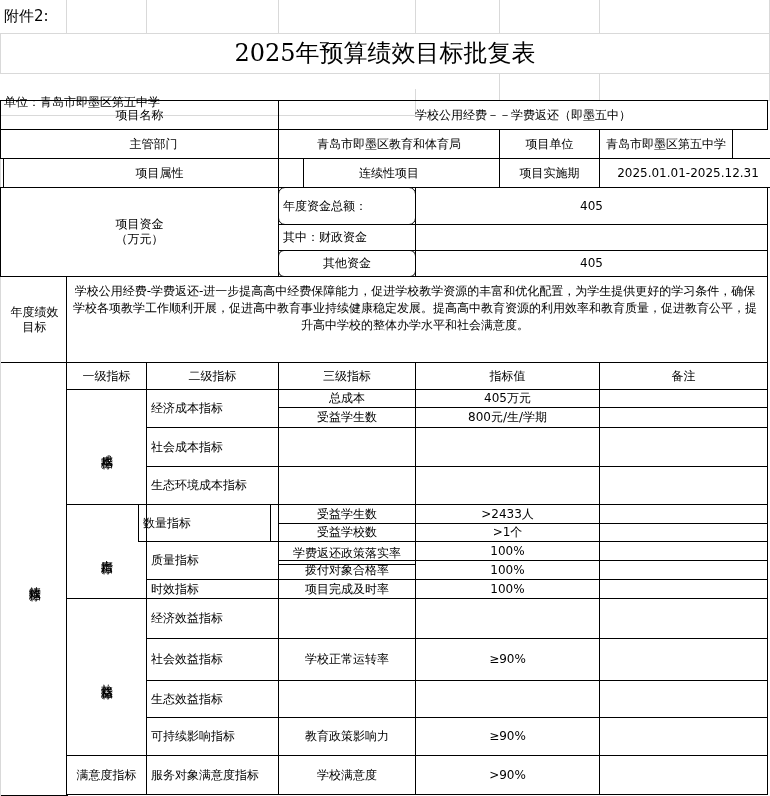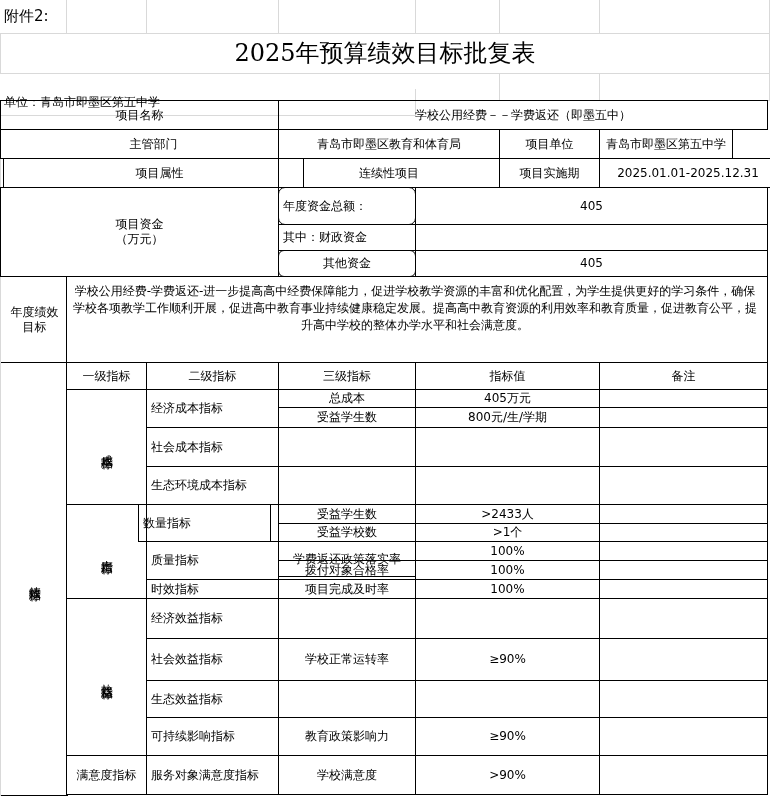--- a/index.html
+++ b/index.html
@@ -104,21 +104,21 @@
 <div class="c b" style="left:600px;top:467px;width:169px;height:39px;"></div>
 
 <div class="c b" style="left:279px;top:505px;width:138px;height:20px;">受益学生数</div>
 <div class="c b" style="left:416px;top:505px;width:185px;height:20px;">&gt;2433人</div>
 <div class="c b" style="left:600px;top:505px;width:169px;height:20px;"></div>
 
 <div class="c b" style="left:279px;top:524px;width:138px;height:19px;">受益学校数</div>
 <div class="c b" style="left:416px;top:524px;width:185px;height:19px;">&gt;1个</div>
 <div class="c b" style="left:600px;top:524px;width:169px;height:19px;"></div>
 
-<div class="c b" style="left:279px;top:542px;width:138px;height:36px;">学费返还政策落实率</div>
+<div class="c b" style="left:279px;top:542px;width:138px;height:24px;">学费返还政策落实率</div>
 <div class="c b" style="left:416px;top:542px;width:185px;height:20px;">100%</div>
 <div class="c b" style="left:600px;top:542px;width:169px;height:20px;"></div>
 
 <div class="c b" style="left:279px;top:561px;width:138px;height:20px;">拨付对象合格率</div>
 <div class="c b" style="left:416px;top:561px;width:185px;height:20px;">100%</div>
 <div class="c b" style="left:600px;top:561px;width:169px;height:20px;"></div>
 
 <div class="c b" style="left:279px;top:580px;width:138px;height:20px;">项目完成及时率</div>
 <div class="c b" style="left:416px;top:580px;width:185px;height:20px;">100%</div>
 <div class="c b" style="left:600px;top:580px;width:169px;height:20px;"></div>

